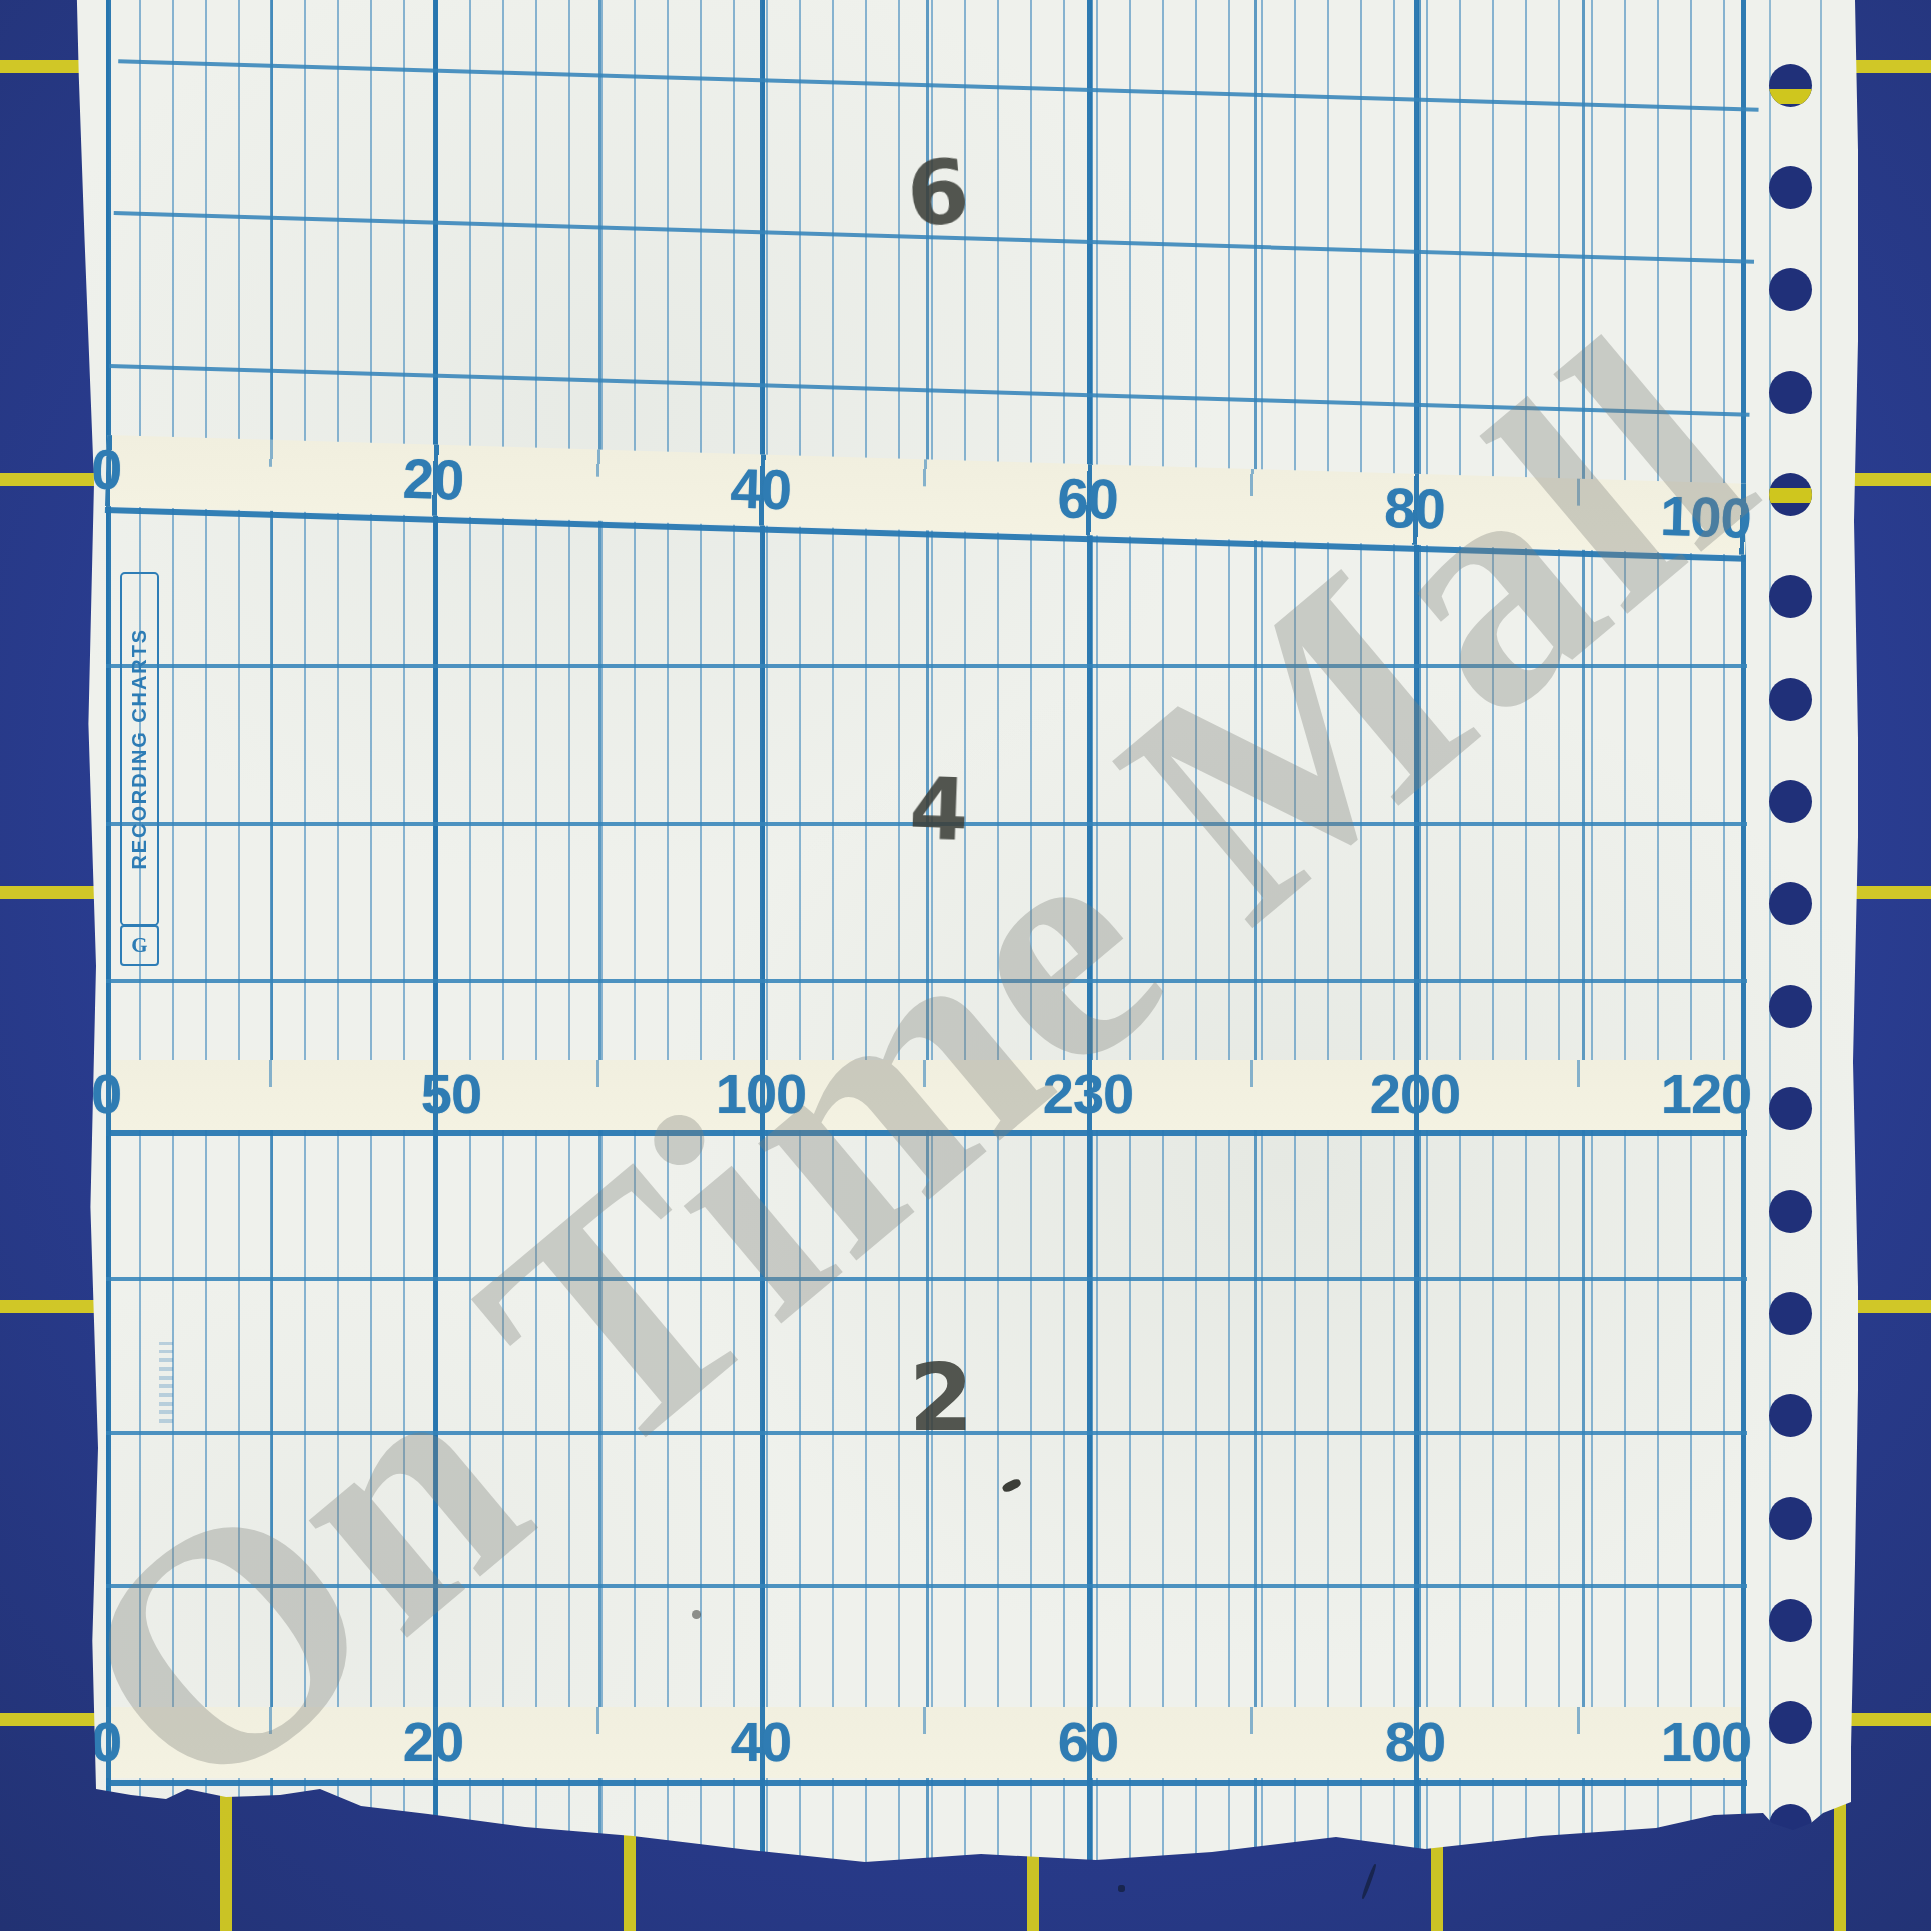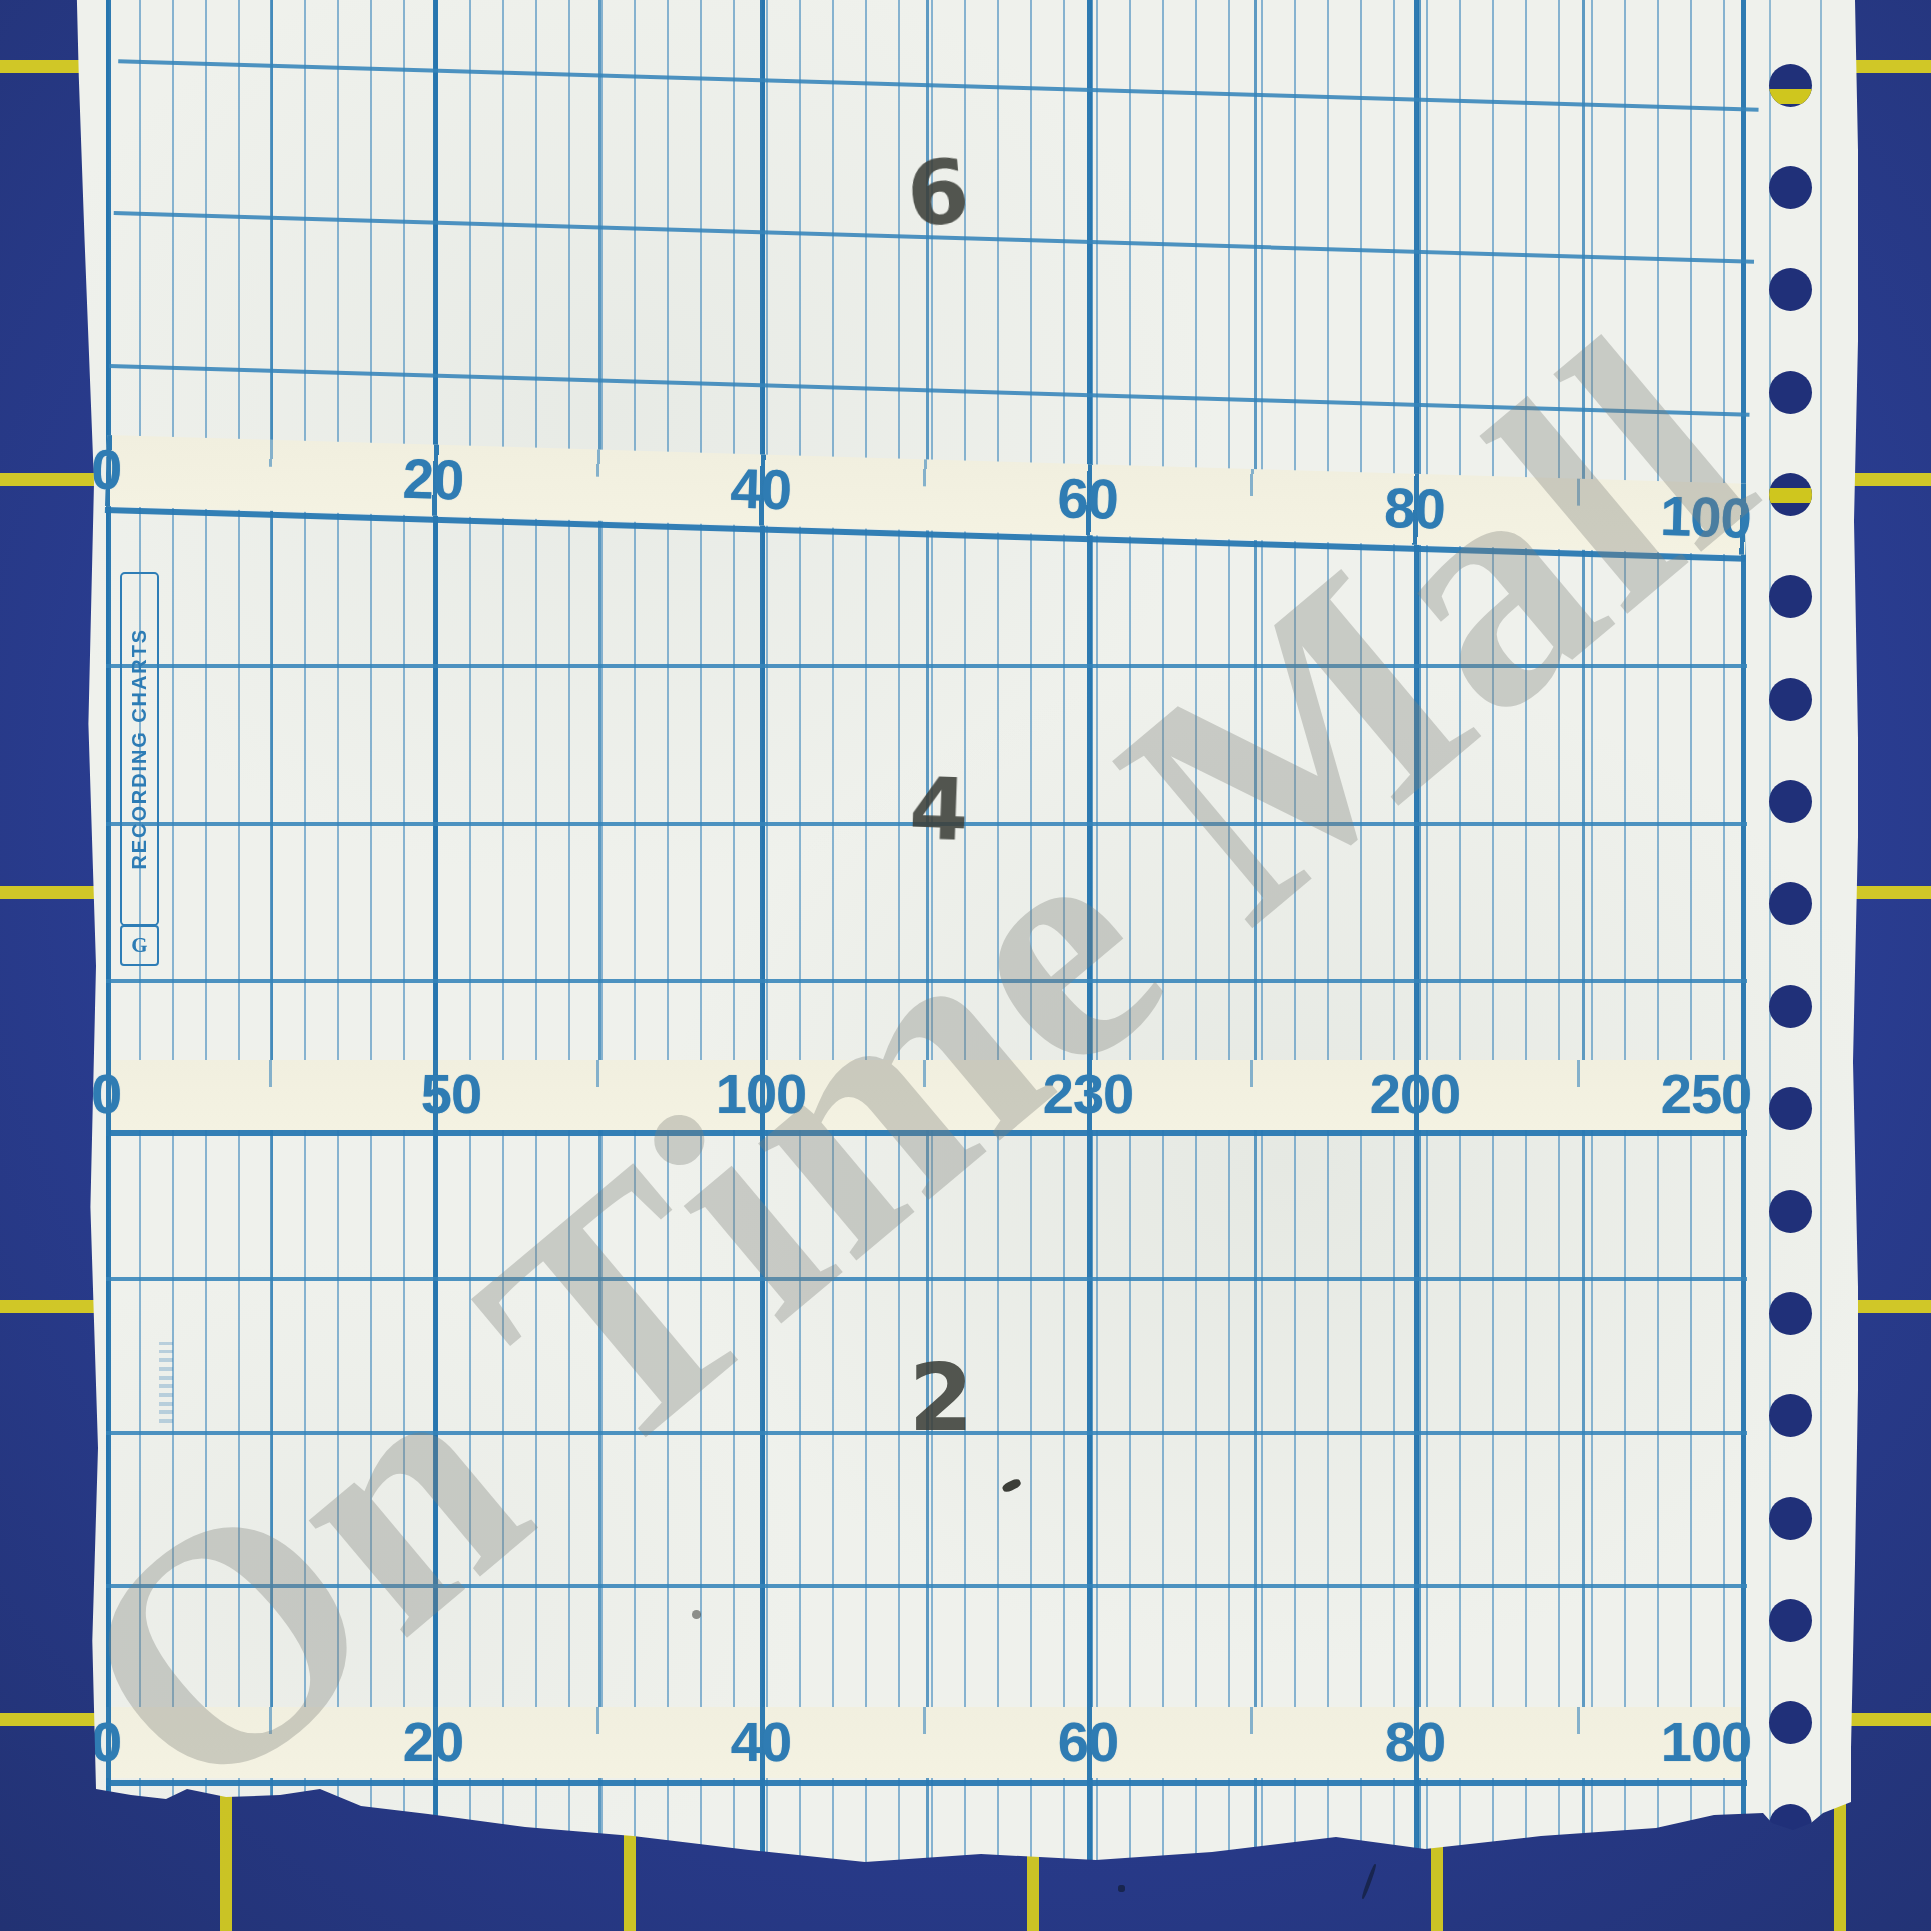--- a/index.html
+++ b/index.html
@@ -116,21 +116,21 @@
 
     <div class="h-line" style="top:664px"></div>
     <div class="h-line" style="top:822px"></div>
     <div class="h-line" style="top:979px"></div>
     <div class="band" style="top:1060px;height:70px;">
       <span class="num" style="left:0px">0</span>
       <span class="num" style="left:345px">50</span>
       <span class="num" style="left:655px">100</span>
       <span class="num" style="left:982px">230</span>
       <span class="num" style="left:1309px">200</span>
-      <span class="num" style="left:1600px">250</span>
+      <span class="num" style="left:1600px">120</span>
     </div>
     <div class="boundary" style="top:1130px"></div>
 
     <div class="h-line" style="top:1277px"></div>
     <div class="h-line" style="top:1431px"></div>
     <div class="h-line" style="top:1584px"></div>
     <div class="band" style="top:1707px;height:71px;">
       <span class="num" style="left:0px">0</span>
       <span class="num" style="left:327px">20</span>
       <span class="num" style="left:655px">40</span>

